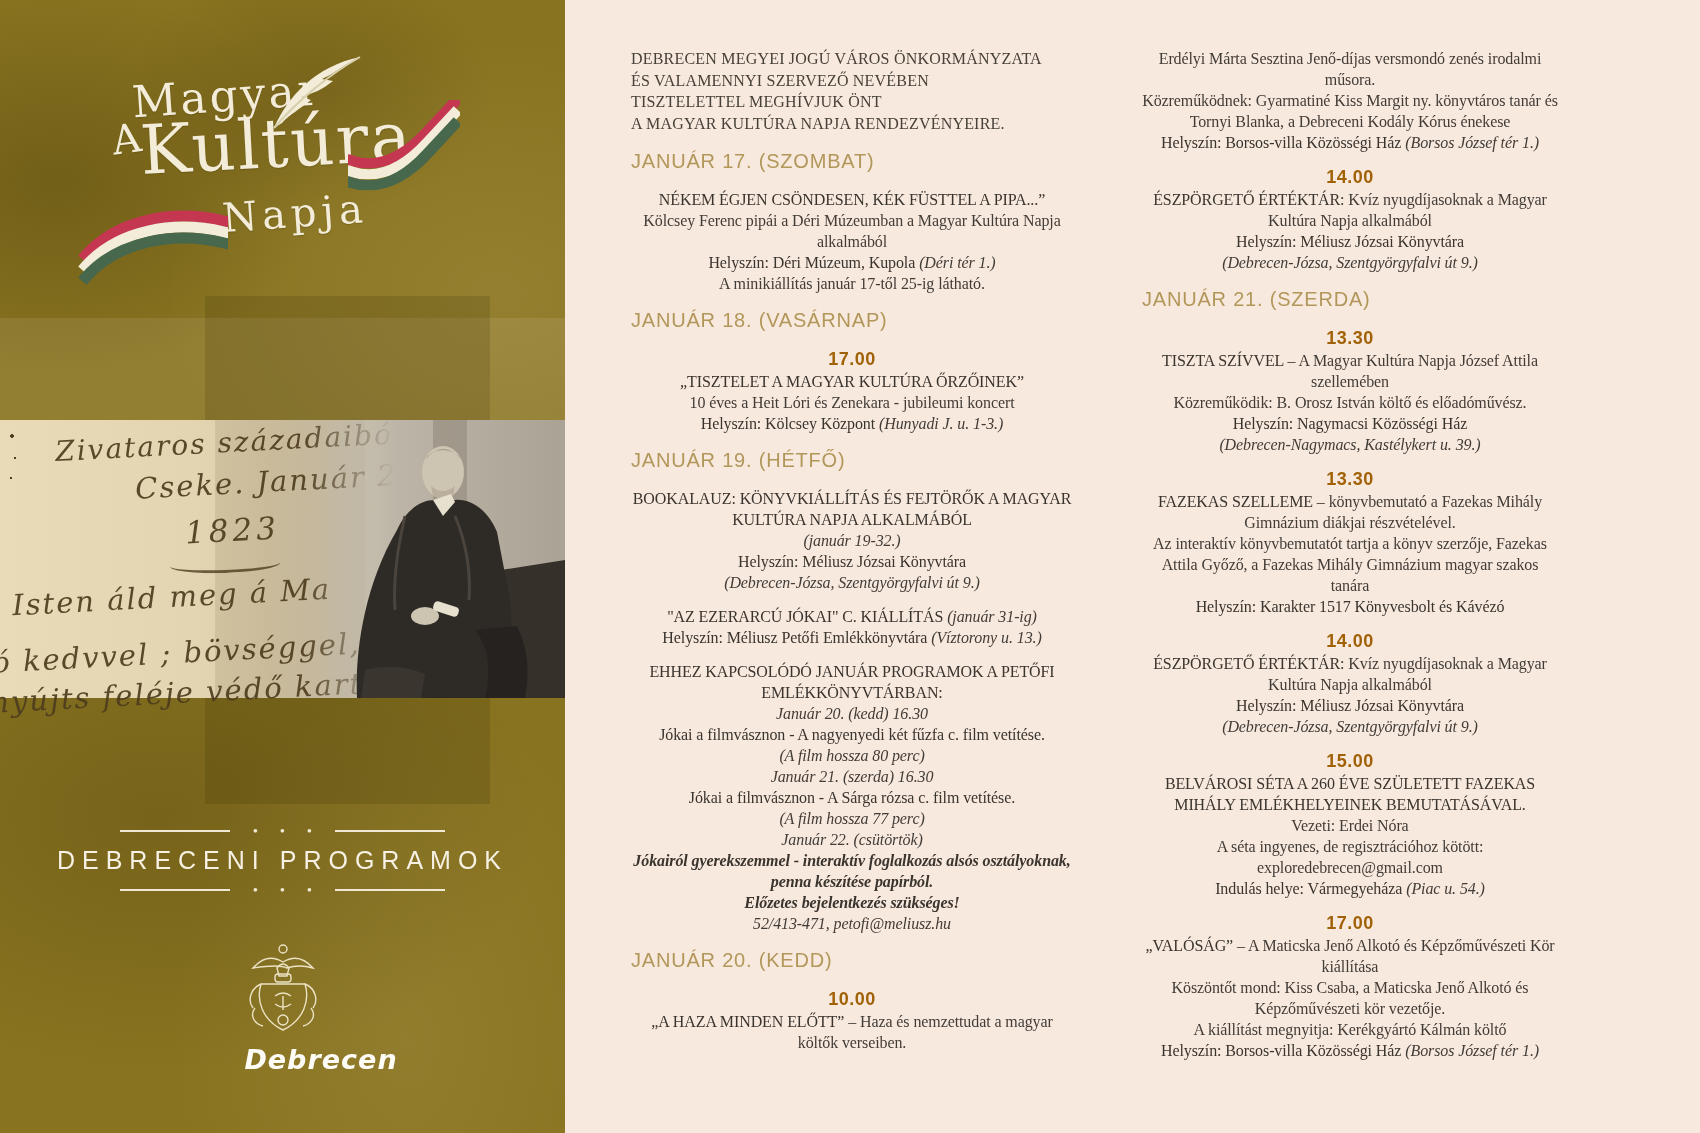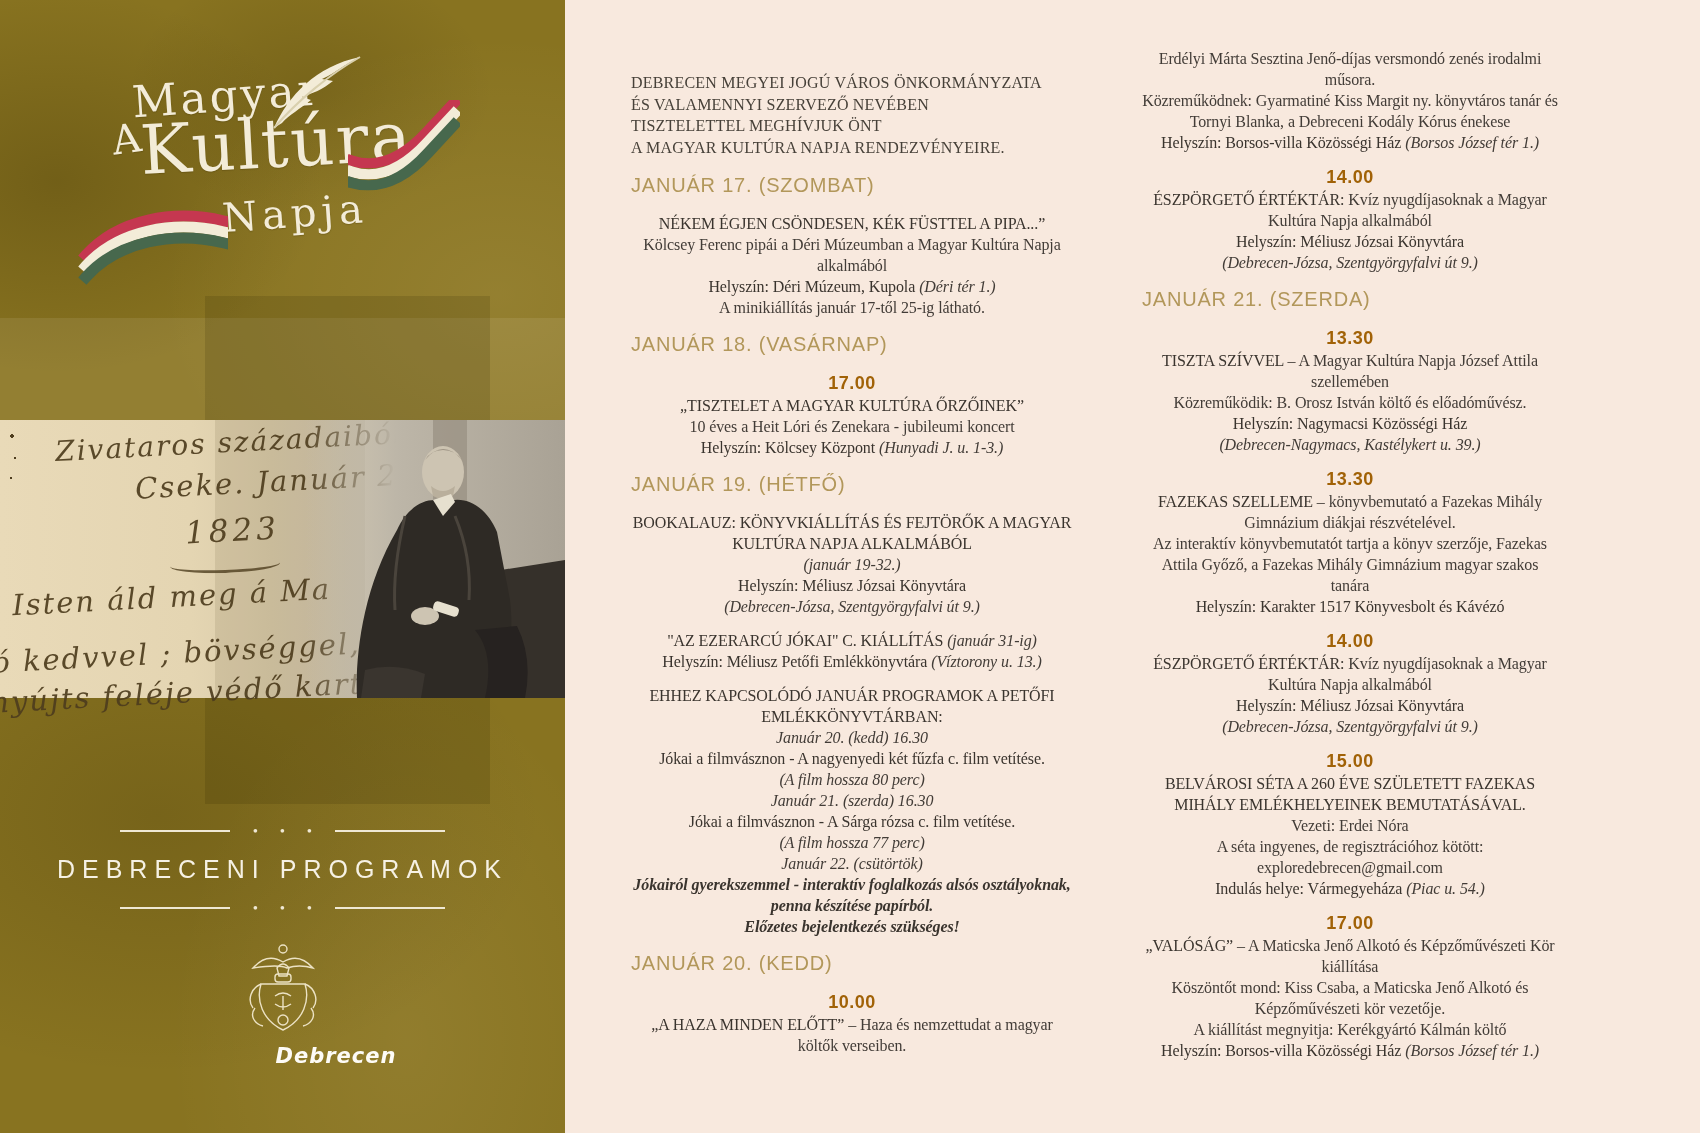--- a/index.html
+++ b/index.html
@@ -46,33 +46,33 @@
            background:radial-gradient(3px 3px at 4px 6px,#4e3d1e 60%,transparent 61%),
                       radial-gradient(2px 2px at 7px 28px,#4e3d1e 60%,transparent 61%),
                       radial-gradient(2px 2px at 3px 48px,#4e3d1e 60%,transparent 61%);}
   .portrait{position:absolute;right:0;top:0;}
 
   
   .programs{position:absolute;left:0;top:826px;width:565px;text-align:center;color:#f6f1e4;}
   .rule{display:flex;align-items:center;justify-content:center;gap:14px;}
   .rule .ln{width:110px;height:2px;background:#efe8d4;}
   .rule .dots{font-size:15px;letter-spacing:9px;line-height:10px;color:#efe8d4;text-indent:9px;}
-  .programs h2{margin:19px 0;font-family:"Liberation Sans",sans-serif;font-weight:400;
+  .programs h2{margin:10px 0;font-family:"Liberation Sans",sans-serif;font-weight:400;
                font-size:25px;letter-spacing:7px;color:#f6f1e4;}
 
   .crest{position:absolute;left:50%;top:942px;transform:translateX(-50%);}
-  .city{position:absolute;left:15px;top:1044px;width:642px;text-align:center;
+  .city{position:absolute;left:0;top:1044px;width:642px;text-align:center;
         font-family:"DejaVu Sans",sans-serif;font-weight:bold;font-style:italic;
-        font-size:21px;letter-spacing:1px;color:#fdfbf6;}
+        font-size:27px;letter-spacing:1px;color:#fdfbf6;}
 
   
   .col{position:absolute;top:48px;}
   #col1{left:631px;width:442px;}
   #col2{left:1142px;width:416px;}
-  .intro{margin-bottom:14px;margin-top:24px;}
+  .intro{margin-bottom:14px;}
   .intro div{font-size:16px;line-height:21.5px;letter-spacing:.2px;color:#474139;}
   .date-header{font-family:"Liberation Sans",sans-serif;font-weight:400;color:#b2975a;
                font-size:20px;line-height:26px;letter-spacing:.8px;margin:12px 0 15px;}
   .event{margin-bottom:13px;font-size:16px;line-height:21px;text-align:center;}
   .event .time{font-family:"Liberation Sans",sans-serif;color:#a16207;font-size:18px;
                line-height:23px;letter-spacing:.5px;font-weight:bold;}
   .eline{letter-spacing:-0.1px;}
   .s-r{font-weight:normal;}
   .s-b{font-weight:normal;color:#3a342e;}
   .s-i{font-style:italic;}
@@ -218,20 +218,21 @@
           <div class="eline"><span class="s-b">EHHEZ KAPCSOLÓDÓ JANUÁR PROGRAMOK A PETŐFI EMLÉKKÖNYVTÁRBAN:</span></div>
           <div class="eline"><span class="s-i">Január 20. (kedd) 16.30</span></div>
           <div class="eline"><span class="s-b">Jókai a filmvásznon - A nagyenyedi két fűzfa c. film vetítése.</span></div>
           <div class="eline"><span class="s-i">(A film hossza 80 perc)</span></div>
           <div class="eline"><span class="s-i">Január 21. (szerda) 16.30</span></div>
           <div class="eline"><span class="s-b">Jókai a filmvásznon - A Sárga rózsa c. film vetítése.</span></div>
           <div class="eline"><span class="s-i">(A film hossza 77 perc)</span></div>
           <div class="eline"><span class="s-i">Január 22. (csütörtök)</span></div>
           <div class="eline"><span class="s-bi">Jókairól gyerekszemmel - interaktív foglalkozás alsós osztályoknak, penna készítése papírból.</span></div>
           <div class="eline"><span class="s-bi">Előzetes bejelentkezés szükséges!</span></div>
+          <div class="eline"><span class="s-i">52/413-471, petofi@meliusz.hu</span></div>
         </div>
         <h3 class="date-header">JANUÁR 20. (KEDD)</h3>
         <div class="event">
           <div class="time">10.00</div>
           <div class="eline"><span class="s-b">„A HAZA MINDEN ELŐTT”</span><span class="s-r"> – Haza és nemzettudat a magyar költők verseiben.</span></div>
         </div>
       </div>
     <div class="col" id="col2">
         <div class="event">
           <div class="eline"><span class="s-r">Erdélyi Márta Sesztina Jenő-díjas versmondó zenés irodalmi műsora.</span></div>

